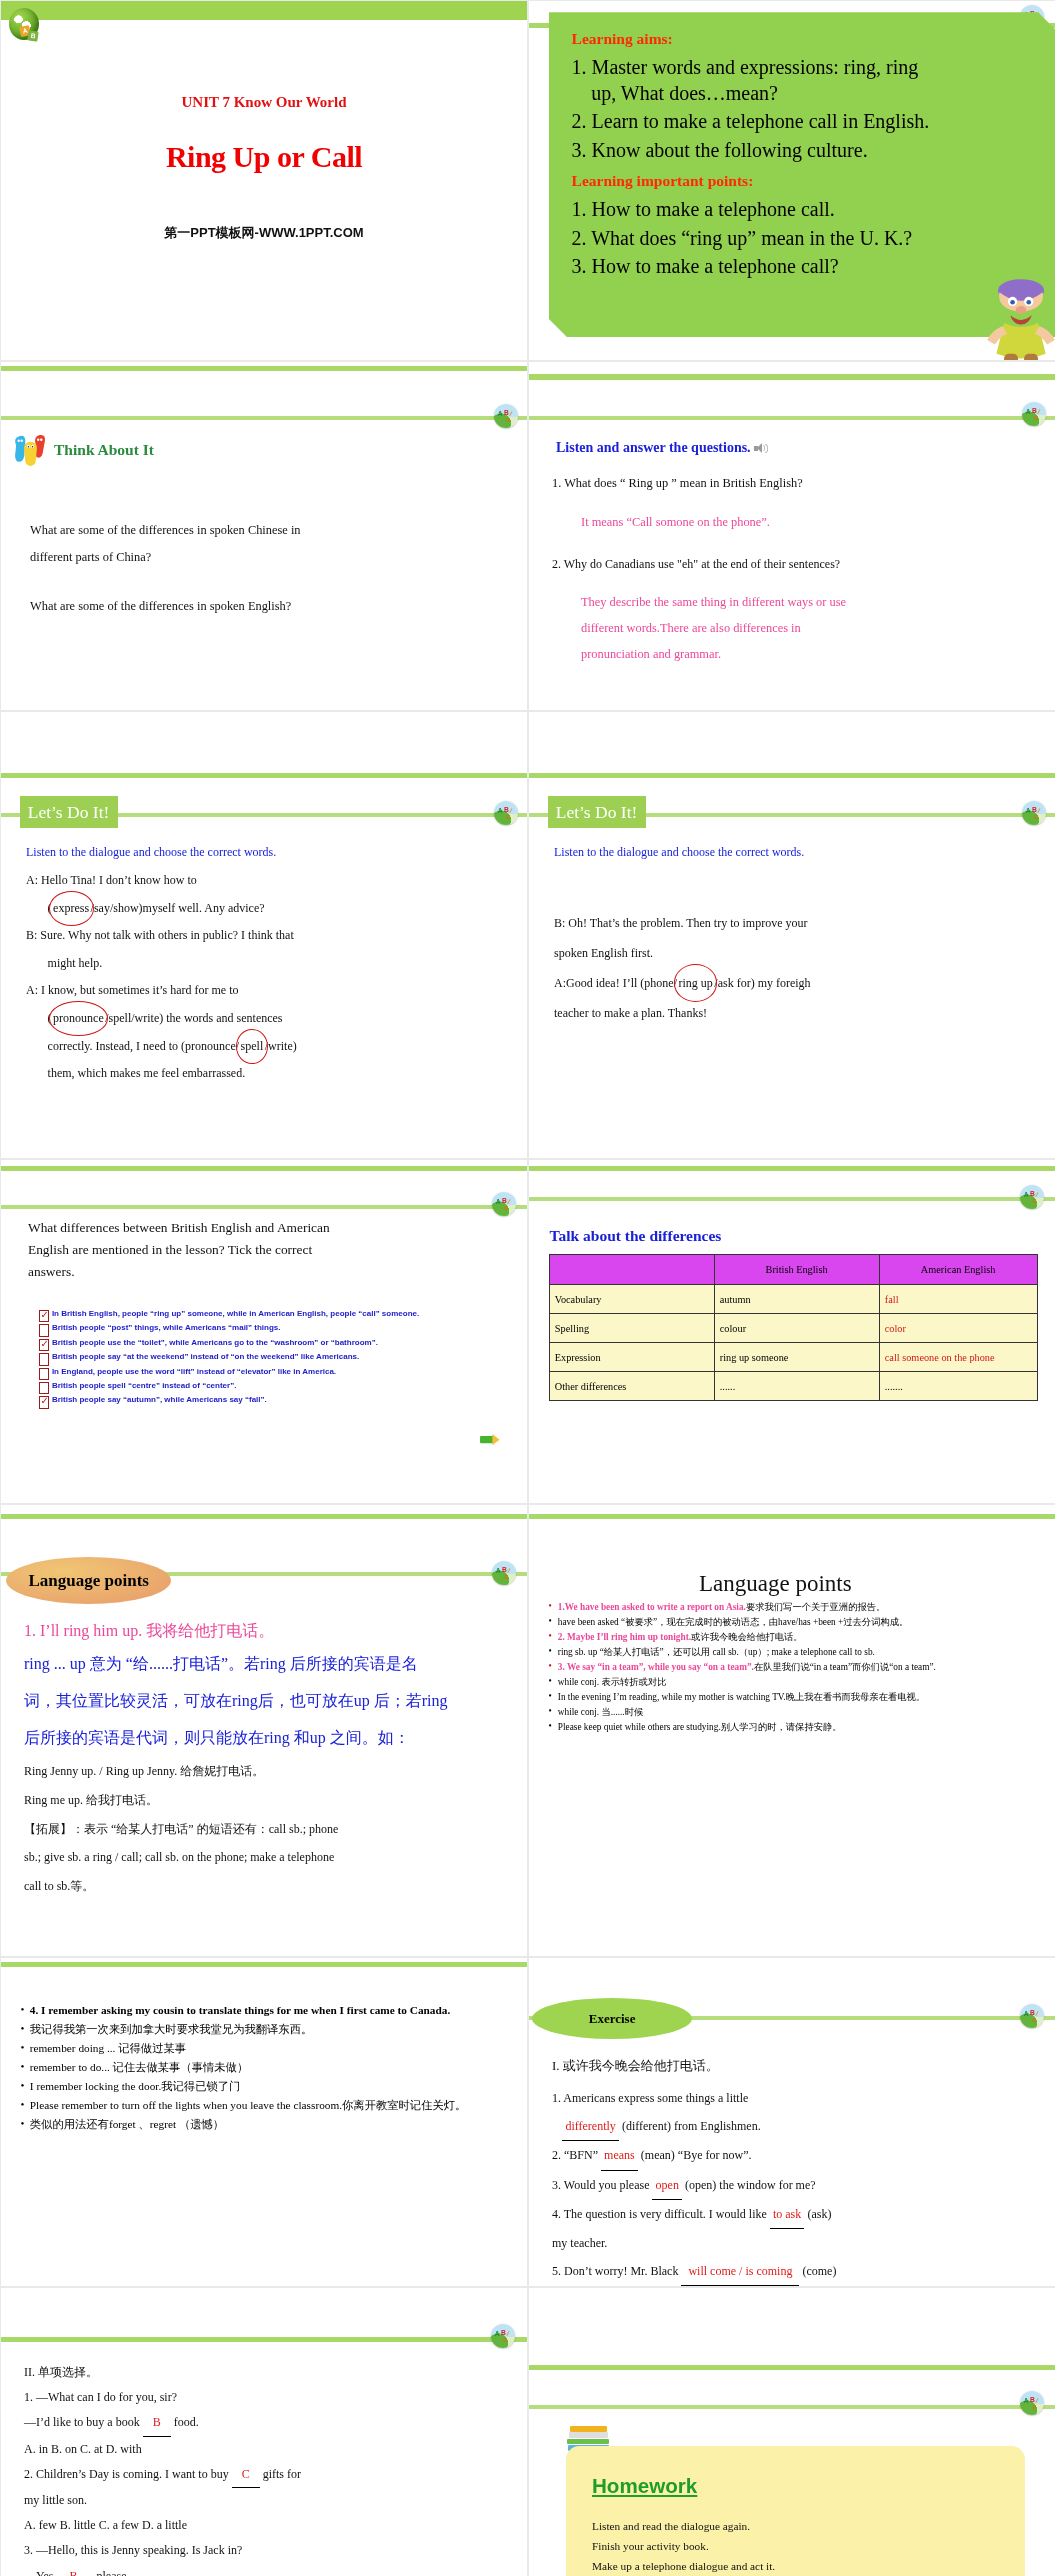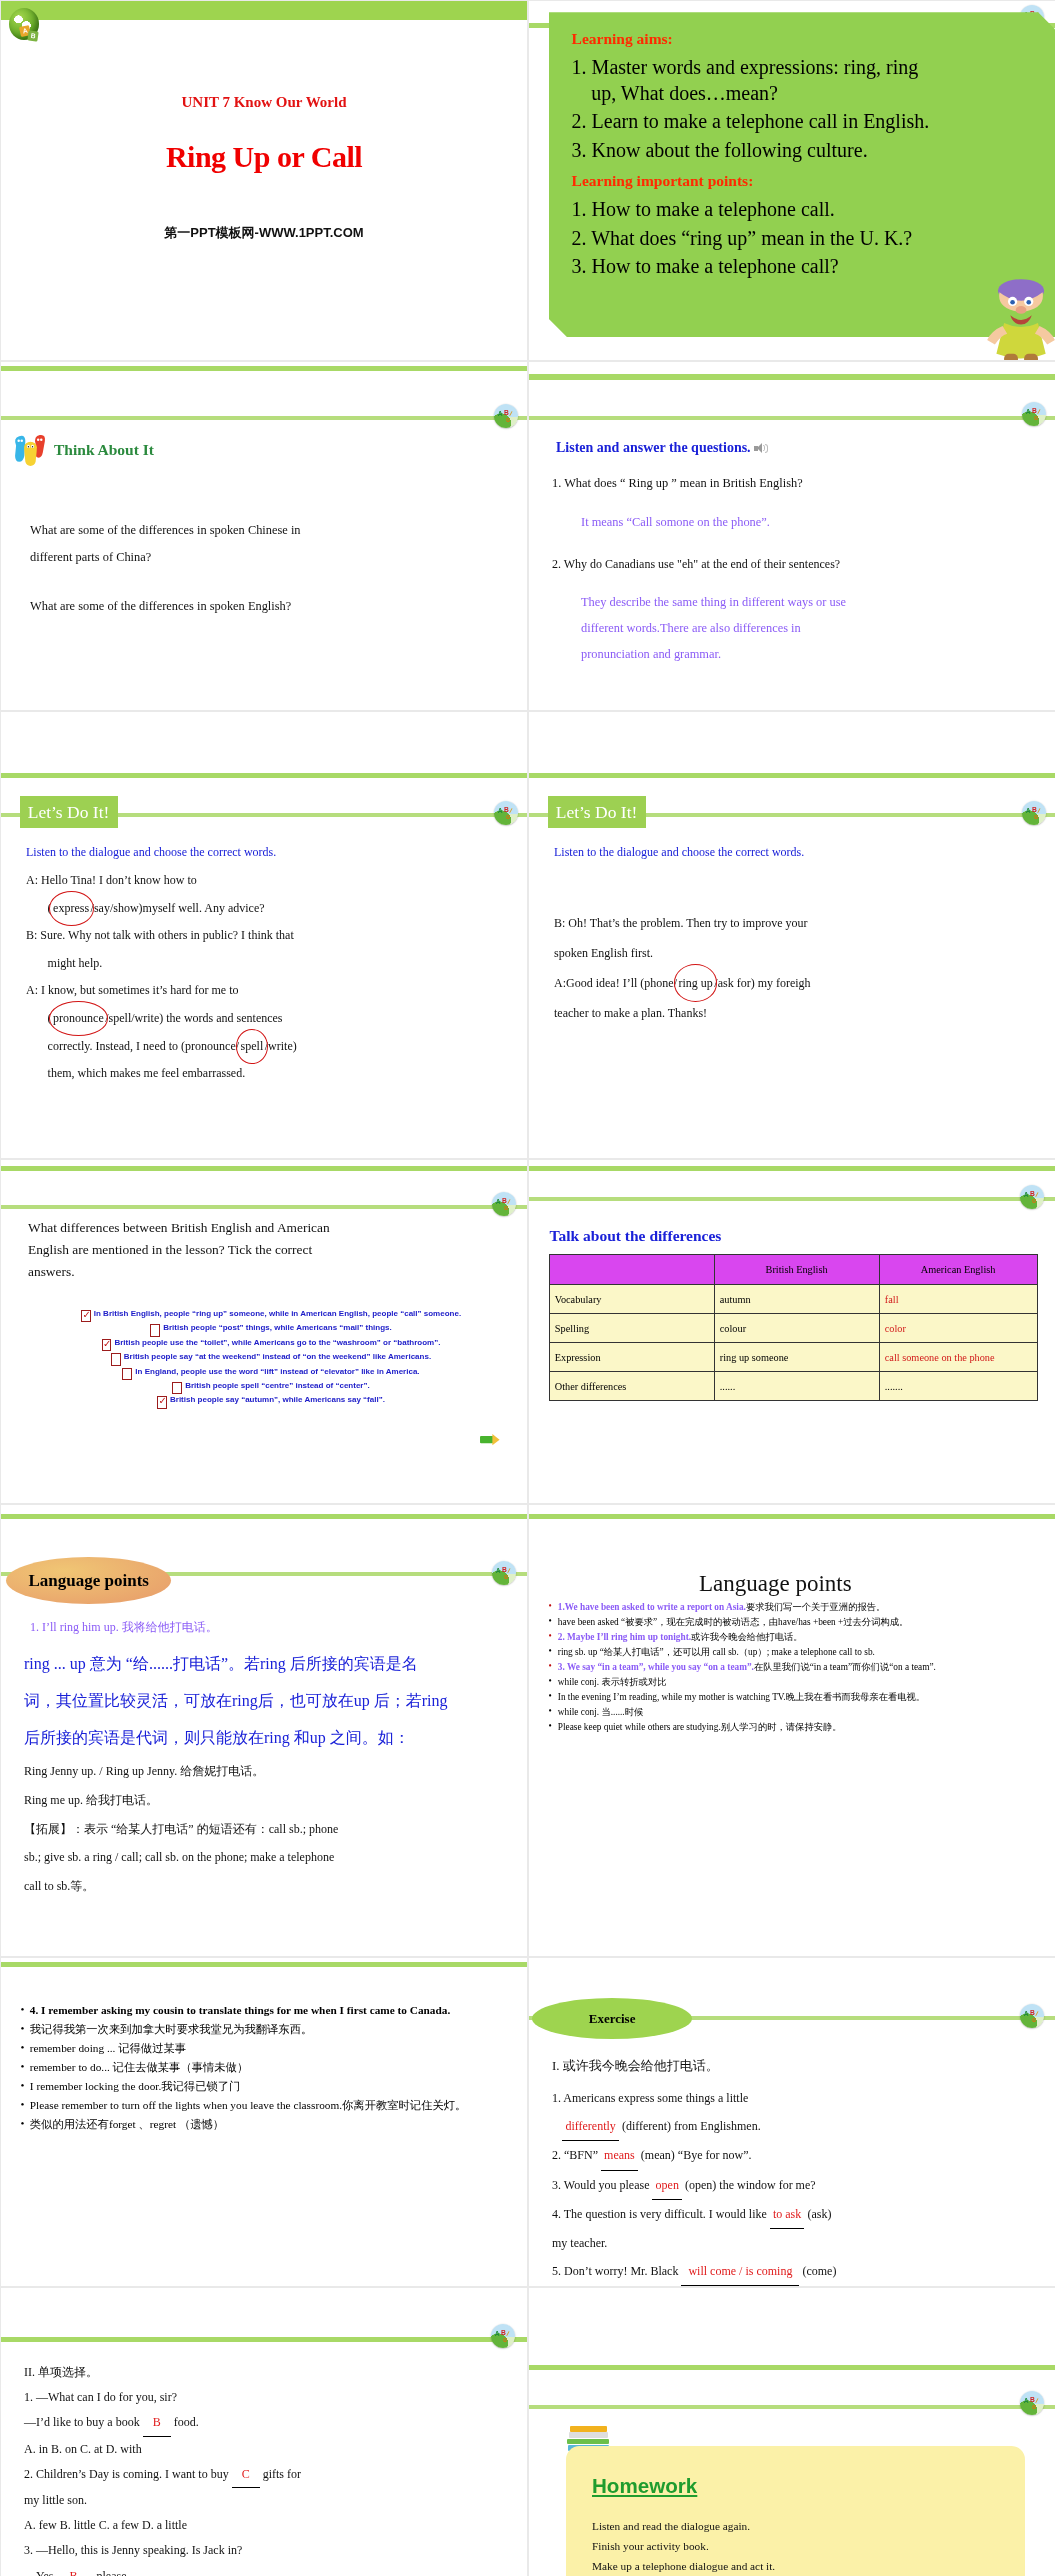--- a/index.html
+++ b/index.html
@@ -79,21 +79,21 @@
     position:absolute; background:#9dd052; color:#fff; font-weight:normal;
     font-family:"Liberation Serif", serif; display:flex; align-items:center; padding:0 8.2px;
   }
   .badge-ellipse {
     position:absolute; border-radius:50%; display:flex; align-items:center; justify-content:center;
     font-weight:bold; color:#000;
   }
 
   .body-text { position:absolute; font-size:10.8px; line-height:1.9; color:#111; }
   .blue { color:#1a21d8; }
-  .red  { color:#8b5cf6; }
+  .red  { color:#ec4899; }
 
   .thinkit-title { position:absolute; left:53px; top:79px; font-size:15.5px; color:#2b8a3e; font-weight:600; }
   .thinkit-icon { position:absolute; left:11.3px; top:72px; width:38px; height:32px; }
 
   
   .spk { display:inline-block; vertical-align:-1.5px; width:13.4px; height:10.3px; position:relative; }
   .spk .bx { position:absolute; left:0; top:2.6px; width:3.6px; height:5.2px; background:#9a9a9a; }
   .spk .tri { position:absolute; left:2.6px; top:0; width:0; height:0; border-top:5.2px solid transparent; border-bottom:5.2px solid transparent; border-right:5.7px solid #9a9a9a; }
   .spk .w1,.spk .w2 { position:absolute; border:1px solid #bdbdbd; border-left:0; border-radius:0 6.2px 6.2px 0; }
   .spk .w1 { left:8.8px; top:2.1px; width:2.1px; height:6.2px; }
@@ -101,21 +101,21 @@
 
   
   .circled { position:relative; display:inline-block; padding:0 1.5px; }
   .circled:after {
     content:""; position:absolute; left:-3.1px; top:-3.6px; right:-3.1px; bottom:-3.6px;
     border:1.3px solid #d21414; border-radius:50%;
   }
 
   
   .cklist { position:absolute; font-family:"Liberation Sans", sans-serif; }
-  .ckrow { display:flex; align-items:flex-start; margin-bottom:1px;justify-content:center; }
+  .ckrow { display:flex; align-items:flex-start; margin-bottom:1px; }
   .ckbox {
     flex:0 0 auto; width:9.8px; height:12.4px; border:1px solid #9c1c1c; margin-right:3.1px; margin-top:1px;
     position:relative; background:#fff;
   }
   .ckbox.on:after {
     content:"\2713"; position:absolute; left:0.5px; top:-2.1px; font-size:9.8px; color:#c01414;
     font-family:"DejaVu Sans", sans-serif;
   }
   .cktext { color:#1c1cc8; font-size:8px; line-height:1.22; font-weight:bold; }
 
@@ -404,21 +404,21 @@
     <div class="rule" style="top:9.3px"></div>
     <div class="rule thin" style="top:67px"></div>
     <div class="badge-ellipse" style="left:5.2px; top:52px; width:165px; height:47px; font-size:17px;
          background:radial-gradient(ellipse at 35% 30%, #f0c674, #e79a6a);">Language points</div>
     <div class="abball" style="right:11.3px; top:56px">
       <i class="a">A</i>
         <i class="b">B</i>
         <i class="s">/</i>
         <i class="o">o</i>
     </div>
-    <div class="body-text red" style="left:29px; top:111px; font-size:12px">1. I’ll ring him up. 我将给他打电话。</div>
+    <div class="body-text red" style="left:23px; top:111px; font-size:16px">1. I’ll ring him up. 我将给他打电话。</div>
     <div class="body-text blue" style="left:23px; top:141px; width:489px; font-size:16px; line-height:2.3">
       <div>ring ... up 意为 “给......打电话”。若ring 后所接的宾语是名</div>
       <div>词，其位置比较灵活，可放在ring后，也可放在up 后；若ring</div>
       <div>后所接的宾语是代词，则只能放在ring 和up 之间。如：</div>
     </div>
     <div class="body-text" style="left:23px; top:252px; width:489px; font-size:12px; line-height:2.4">
       <div>Ring Jenny up. / Ring up Jenny. 给詹妮打电话。</div>
       <div>Ring me up. 给我打电话。</div>
       <div>【拓展】：表示 “给某人打电话” 的短语还有：call sb.; phone</div>
       <div>sb.; give sb. a ring / call; call sb. on the phone; make a telephone</div>

